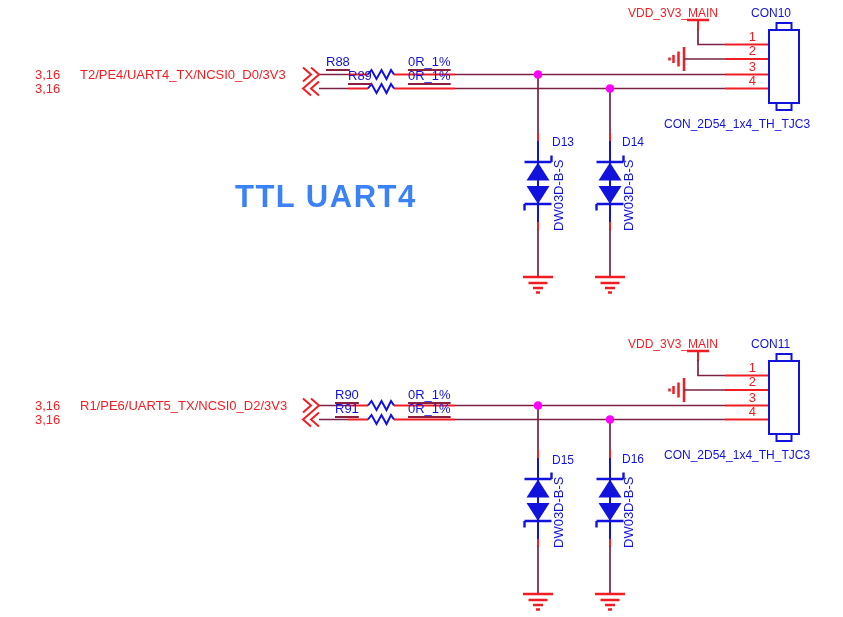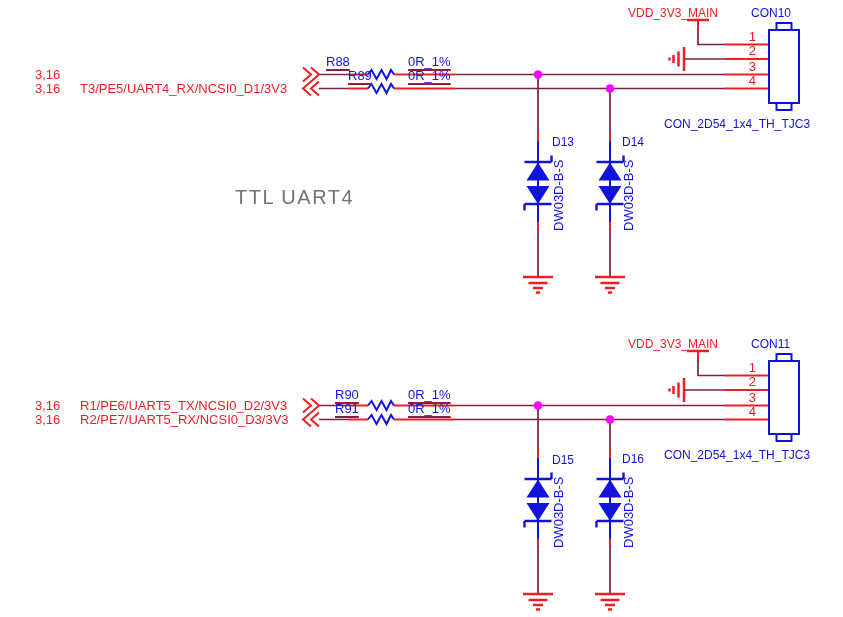--- a/index.html
+++ b/index.html
@@ -12,21 +12,21 @@
   .b{stroke:#1212dd;stroke-width:2;fill:none}
   .b2{stroke:#1212dd;stroke-width:2.4;fill:none}
   .cb{fill:#fff;stroke:#1212dd;stroke-width:2}
   .lbl{position:absolute;white-space:nowrap;font-size:13px;line-height:14px;}
   .red{color:#f01e24}
   .blue{color:#1212dd}
   .big{font-size:12px}
   .ul{text-decoration:underline;text-decoration-color:#8a2040;text-decoration-thickness:1.5px;text-underline-offset:3px;}
   .vert{transform:rotate(-90deg);transform-origin:0 0;font-size:13px;}
   .pin{width:30px;text-align:right;}
-  .title{font-size:20px;font-weight:normal;color:#737373;letter-spacing:1.5px;}
+  .title{font-size:31px;font-weight:bold;color:#3b82f6;letter-spacing:1.5px;}
 </style>
 </head>
 <body>
 
 <div id="page">
 
   <svg width="843" height="617" viewBox="0 0 843 617">
     <defs>
       <g id="row">
         <path class="w" d="M319,0 H348 M455,0 H725"></path>
@@ -79,22 +79,22 @@
     <use href="#chev-in" x="319" y="419.5"></use>
     <path class="w" d="M538,405.5 V451 M610,419.5 V451"></path>
     <use href="#branch" x="538" y="317"></use>
     <use href="#branch" x="610" y="317"></use>
     <use href="#conn" y="331"></use>
     <circle cx="538" cy="405.5" r="4.3" fill="#ff00ff"></circle>
     <circle cx="610" cy="419.5" r="4.3" fill="#ff00ff"></circle>
   </svg>
 
   <div class="lbl red" style="left:35px;top:68px">3,16</div>
+  <div class="lbl red" style="left:80px;top:68px">T2/PE4/UART4_TX/NCSI0_D0/3V3</div>
   <div class="lbl red" style="left:35px;top:82px">3,16</div>
-  <div class="lbl red" style="left:80px;top:82px">T3/PE5/UART4_RX/NCSI0_D1/3V3</div>
 
   <div class="lbl blue ul" style="left:326px;top:55px">R88</div>
   <div class="lbl blue ul" style="left:408px;top:55px">0R_1%</div>
   <div class="lbl blue ul" style="left:348px;top:69px">R89</div>
   <div class="lbl blue ul" style="left:408px;top:69px">0R_1%</div>
 
   <div class="lbl blue big" style="left:552px;top:135px">D13</div>
   <div class="lbl blue big" style="left:622px;top:135px">D14</div>
   <div class="lbl blue vert" style="left:552px;top:231px">DW03D-B-S</div>
   <div class="lbl blue vert" style="left:622px;top:231px">DW03D-B-S</div>
@@ -106,21 +106,20 @@
   <div class="lbl red pin" style="left:726px;top:30px">1</div>
   <div class="lbl red pin" style="left:726px;top:44px">2</div>
   <div class="lbl red pin" style="left:726px;top:60px">3</div>
   <div class="lbl red pin" style="left:726px;top:74px">4</div>
 
   <div class="lbl title" style="left:235px;top:190px">TTL UART4</div>
 
   <div class="lbl red" style="left:35px;top:399px">3,16</div>
   <div class="lbl red" style="left:80px;top:399px">R1/PE6/UART5_TX/NCSI0_D2/3V3</div>
   <div class="lbl red" style="left:35px;top:413px">3,16</div>
-  <div class="lbl red" style="left:80px;top:413px">R2/PE7/UART5_RX/NCSI0_D3/3V3</div>
 
   <div class="lbl blue ul" style="left:335px;top:388px">R90</div>
   <div class="lbl blue ul" style="left:408px;top:388px">0R_1%</div>
   <div class="lbl blue ul" style="left:335px;top:402px">R91</div>
   <div class="lbl blue ul" style="left:408px;top:402px">0R_1%</div>
 
   <div class="lbl blue big" style="left:552px;top:453px">D15</div>
   <div class="lbl blue big" style="left:622px;top:452px">D16</div>
   <div class="lbl blue vert" style="left:552px;top:548px">DW03D-B-S</div>
   <div class="lbl blue vert" style="left:622px;top:548px">DW03D-B-S</div>

